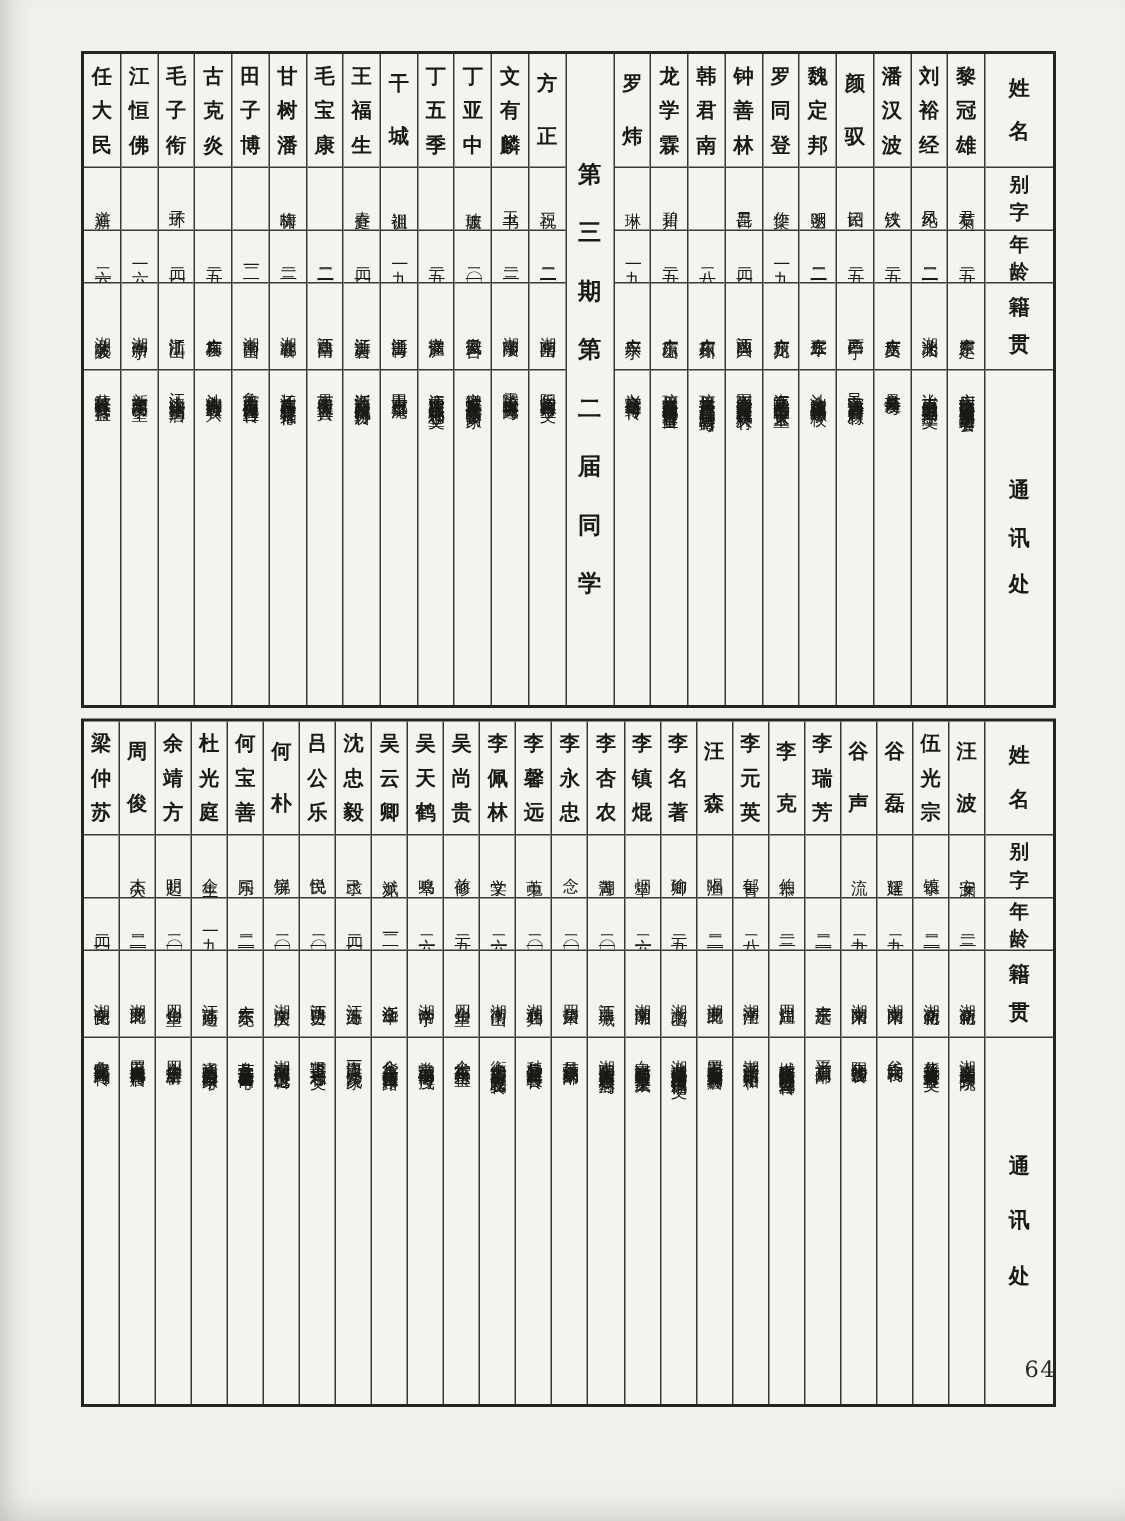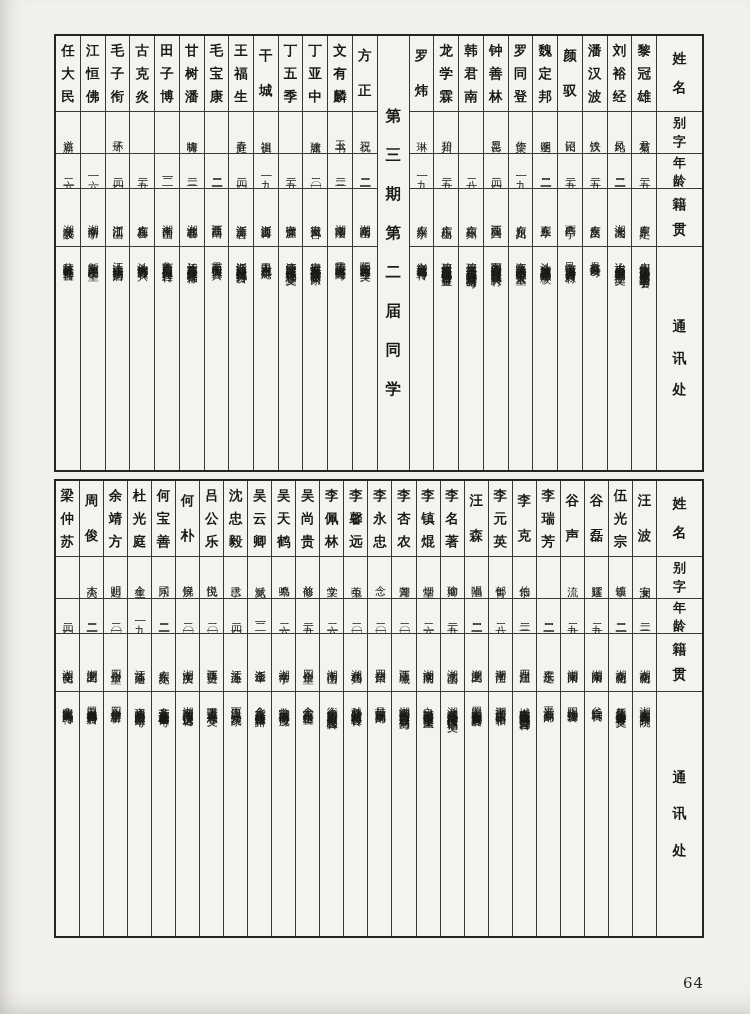--- a/index.html
+++ b/index.html
@@ -52,21 +52,21 @@
   .header-col .cell.name{justify-content:space-evenly;}
   .header-col .cell.zi,.header-col .cell.age{font-size:13px;justify-content:space-evenly;flex-direction:column;}
   .header-col .cell.native{justify-content:space-evenly;flex-direction:column;}
   .header-col .cell.addr{align-items:center;justify-content:space-evenly;flex-direction:column;padding:58px 0;}
   .title-col .tcell{
     flex:1;display:flex;flex-direction:column;align-items:center;
     justify-content:space-evenly;padding:52px 0;box-sizing:border-box;
     font-size:15.5px;font-weight:600;
   }
   .pagenum{
-    position:absolute;left:683px;top:974px;
+    position:absolute;left:683px;top:904px;
     font-size:15px;letter-spacing:1px;color:#2a2825;
     font-family:"DejaVu Serif", serif;
   }
 </style>
 </head>
 <body>
 
 <div class="sheet">
   <div class="tables-wrap">
     <div class="vtable top" id="table-top">

